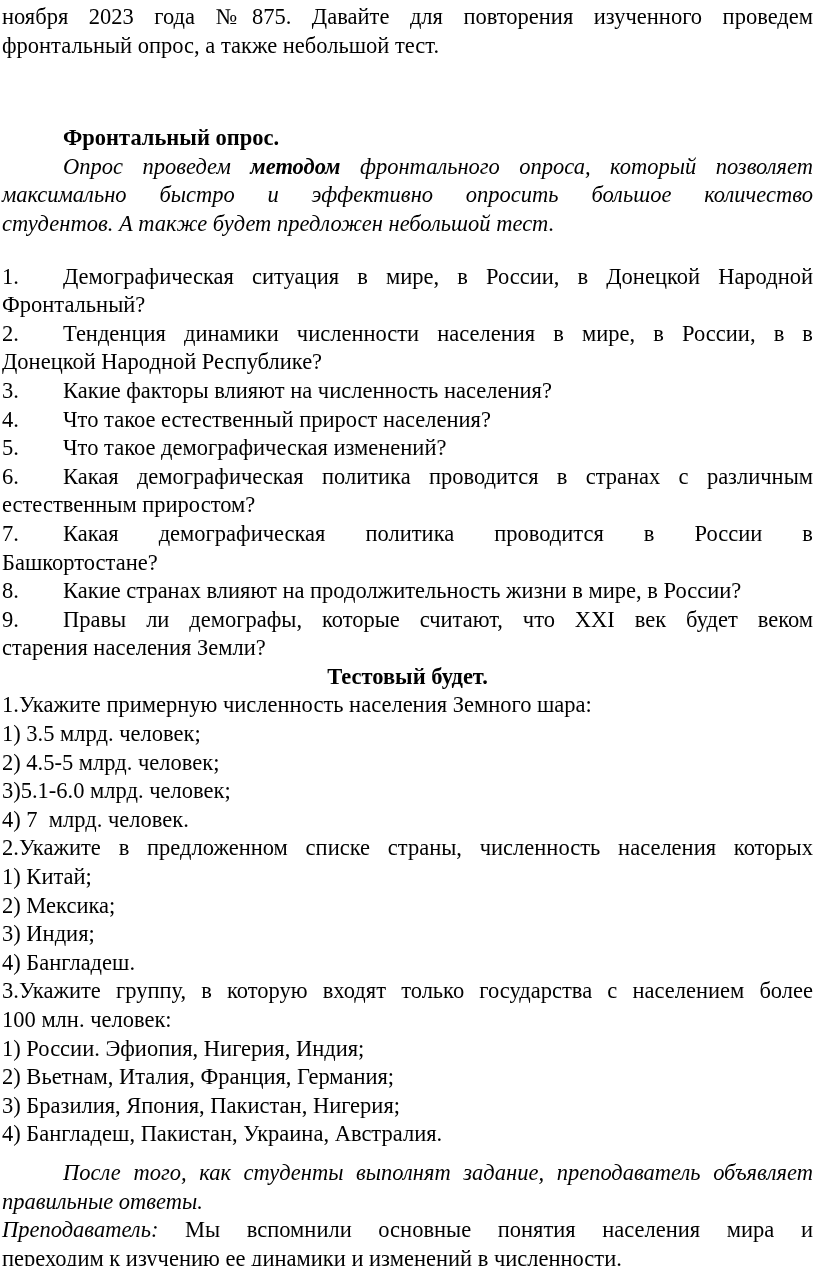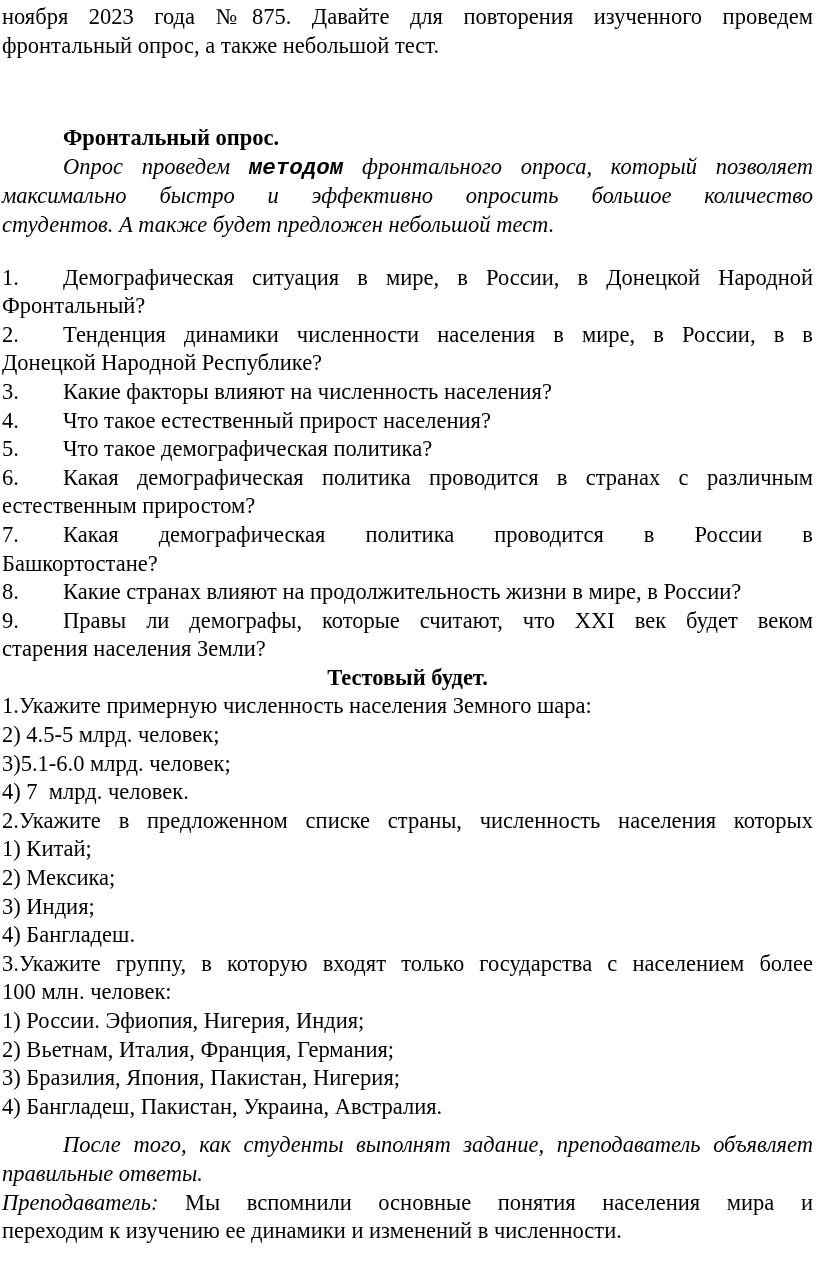--- a/index.html
+++ b/index.html
@@ -12,21 +12,21 @@
     font-family: "Liberation Serif", "DejaVu Serif", serif;
     font-size: 22.5px;
     line-height: 28.6px;
     overflow: hidden;
   }
   .page { padding: 3px 3px 0 2px; width: 816px; border-radius: 27px; }
   .line { text-align: justify; }
   .stretch { text-align-last: justify; }
   .indent { text-indent: 61px; }
   .italic { font-style: italic; }
-  .bold { font-weight: bold; font-family: Liberation Mono, monospace; }
+  .bold { font-weight: bold; }
   .heading-left { font-weight: bold; padding-left: 61px; margin-top: 36px; }
   .heading-center { font-weight: bold; text-align: center; }
   .num { display: inline-block; width: 61px; }
   .sp-lg { height: 28px; }
   .sp-md { height: 24px; }
   .sp-sm { height: 10px; }
 </style>
 </head>
 <body>
 
@@ -61,21 +61,21 @@
 
   <div class="para">
     <div class="line"><span class="num">3.</span><span>Какие факторы влияют на численность населения?</span></div>
   </div>
 
   <div class="para">
     <div class="line"><span class="num">4.</span><span>Что такое естественный прирост населения?</span></div>
   </div>
 
   <div class="para">
-    <div class="line"><span class="num">5.</span><span>Что такое демографическая политика?</span></div>
+    <div class="line"><span class="num">5.</span><span>Что такое демографическая изменений?</span></div>
   </div>
 
   <div class="para">
     <div class="line stretch"><span class="num">6.</span><span>Какая демографическая политика проводится в странах с различным</span></div>
     <div class="line">естественным приростом?</div>
   </div>
 
   <div class="para">
     <div class="line stretch"><span class="num">7.</span><span>Какая демографическая политика проводится в России в</span></div>
     <div class="line">Башкортостане?</div>
@@ -87,20 +87,21 @@
 
   <div class="para">
     <div class="line stretch"><span class="num">9.</span><span>Правы ли демографы, которые считают, что XXI век будет веком</span></div>
     <div class="line">старения населения Земли?</div>
   </div>
 
   <div class="heading-center">Тестовый будет.</div>
 
   <div class="para">
     <div class="line">1.Укажите примерную численность населения Земного шара:</div>
+    <div class="line">1) 3.5 млрд. человек;</div>
     <div class="line">2) 4.5-5 млрд. человек;</div>
     <div class="line">3)5.1-6.0 млрд. человек;</div>
     <div class="line">4) 7&nbsp; млрд. человек.</div>
   </div>
 
   <div class="para">
     <div class="line stretch">2.Укажите в предложенном списке страны, численность населения которых</div>
     <div class="line">1) Китай;</div>
     <div class="line">2) Мексика;</div>
     <div class="line">3) Индия;</div>

